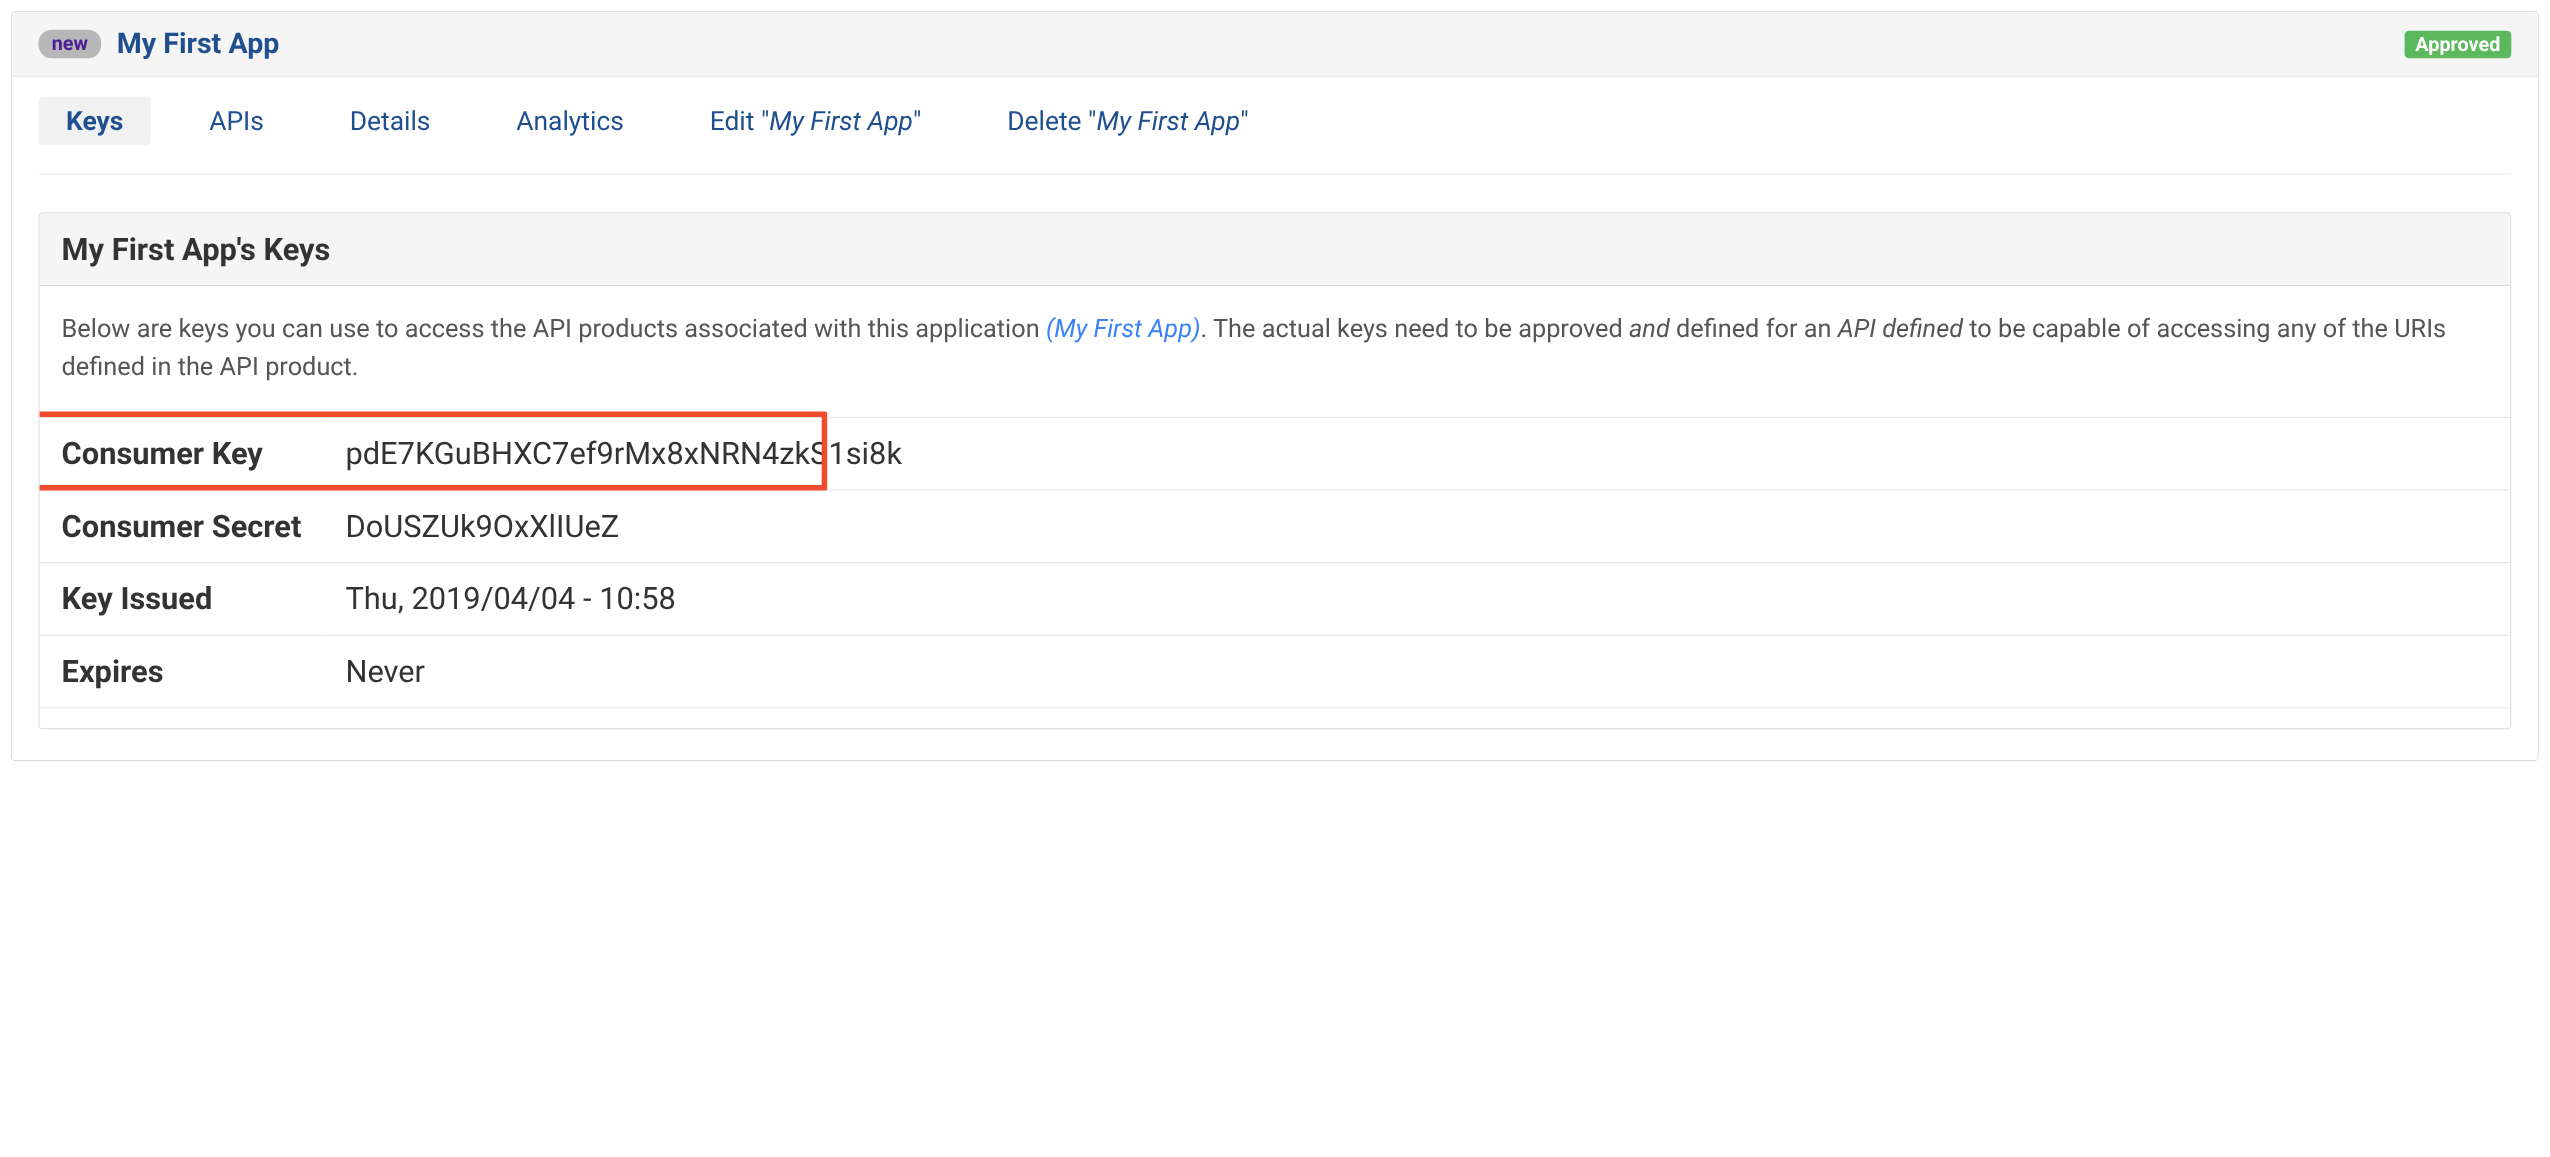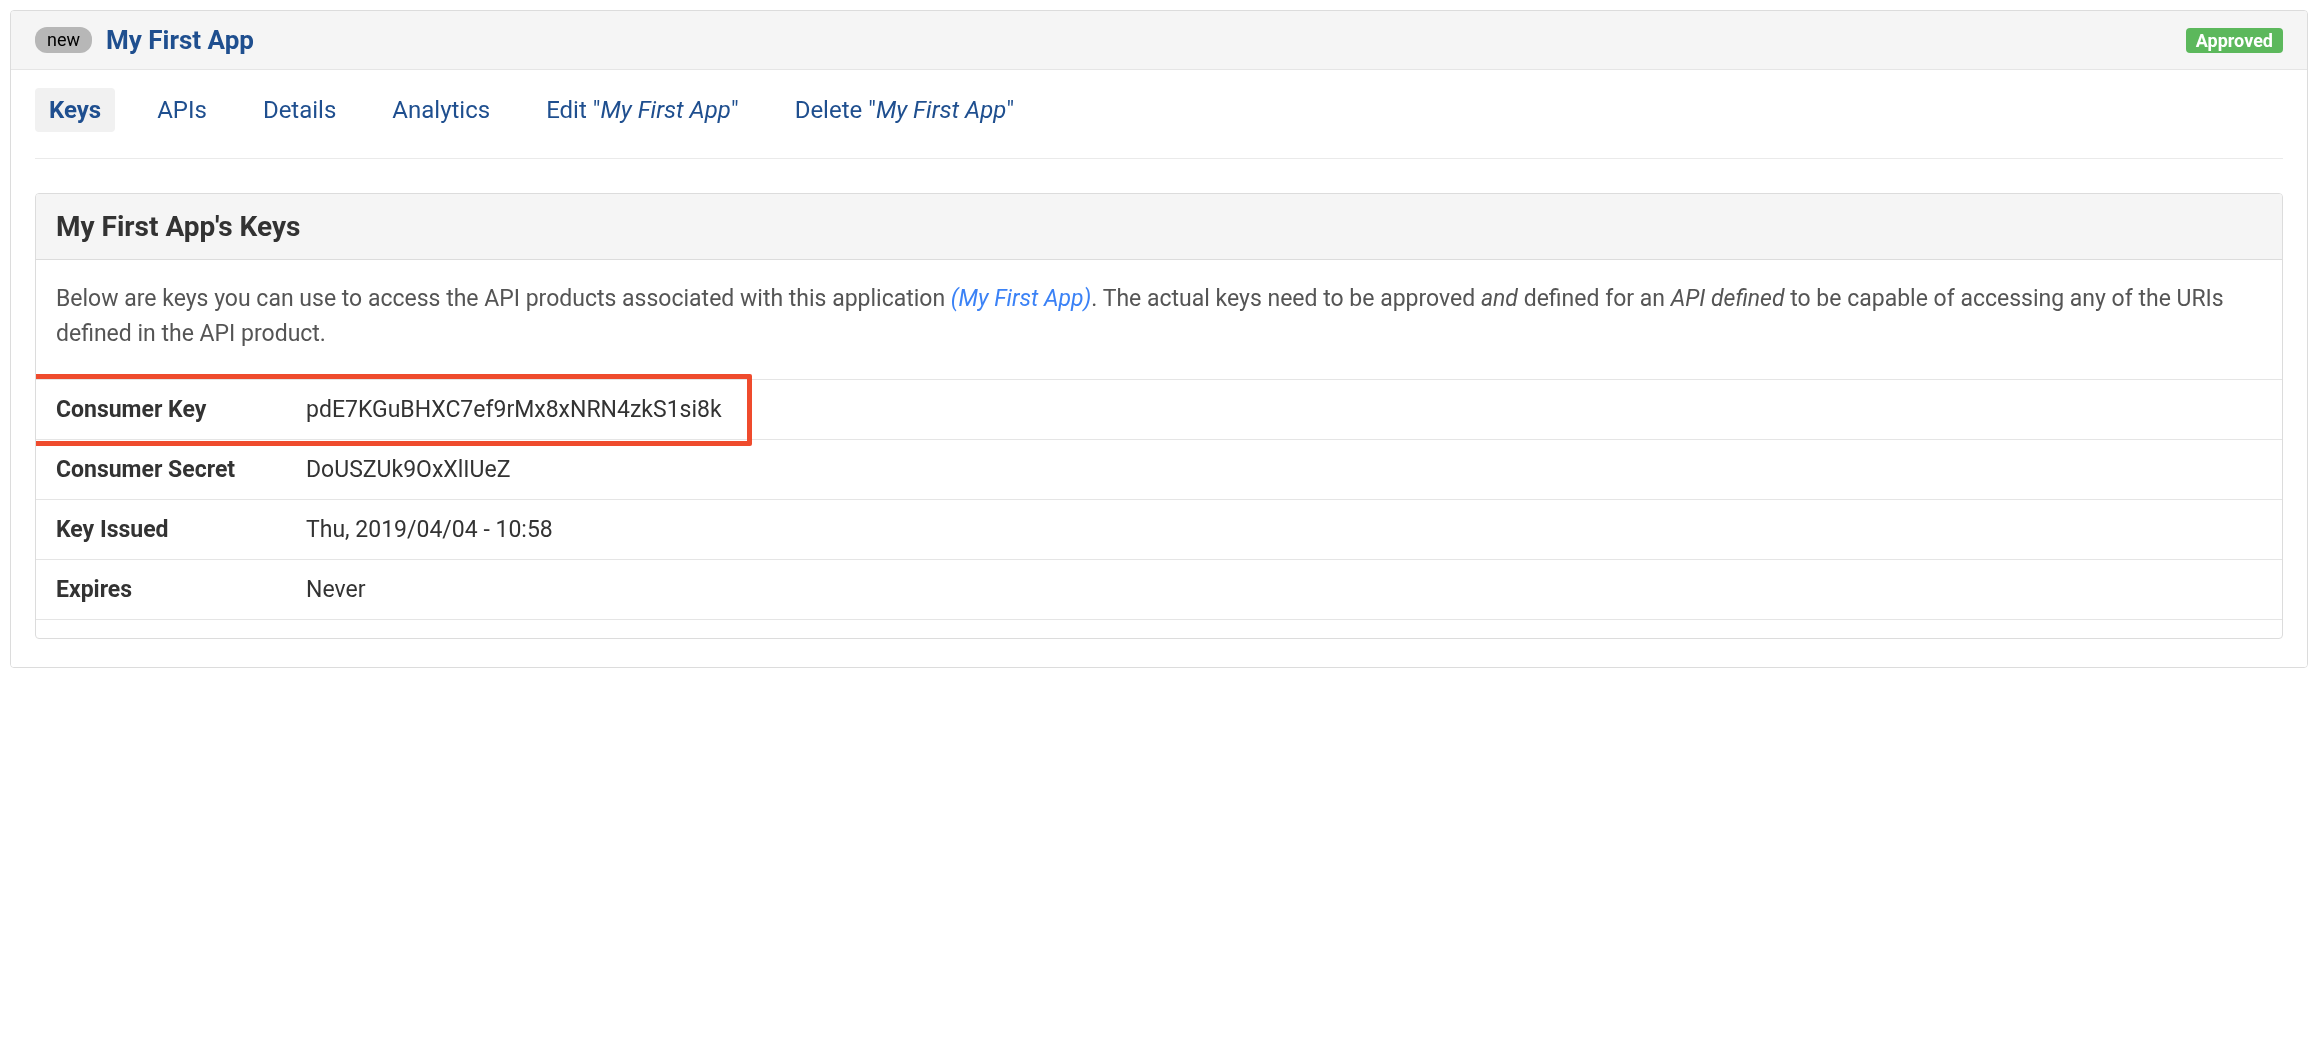--- a/index.html
+++ b/index.html
@@ -25,25 +25,25 @@
     border-bottom: 1px solid #e5e5e5;
   }
   .header-left {
     display: flex;
     align-items: center;
     gap: 14px;
   }
   .badge-new {
     display: inline-block;
     background: #b7b7b7;
-    color: #000000;
+    color: #4c1d95;
     font-size: 18px;
     padding: 2px 12px 3px;
     border-radius: 12px;
-    font-weight: 400;
+    font-weight: 700;
   }
   .app-title {
     color: #1f4f8f;
     font-size: 26px;
     font-weight: 700;
   }
   .badge-approved {
     display: inline-block;
     background: #5cb85c;
     color: #ffffff;
@@ -60,21 +60,21 @@
     display: flex;
     gap: 28px;
     align-items: center;
     padding-bottom: 26px;
     border-bottom: 1px solid #eaeaea;
     flex-wrap: wrap;
   }
   .tab {
     color: #1f4f8f;
     font-size: 24px;
-    padding: 8px 14px;
+    padding: 8px 25px;
     border-radius: 4px;
     cursor: pointer;
     white-space: nowrap;
   }
   .tab.active {
     background: #f1f1f1;
     font-weight: 700;
   }
   .tab .ital { font-style: italic; }
   .keys-panel {
@@ -100,21 +100,21 @@
   .keys-intro .paren-ital { font-style: italic; color: #3b82f6; }
   .keys-intro .ital { font-style: italic; }
   .keys-table {
     width: 100%;
     border-collapse: collapse;
   }
   .keys-table td {
     padding: 16px 20px;
     border-top: 1px solid #e5e5e5;
     border-bottom: 1px solid #e5e5e5;
-    font-size: 23px;
+    font-size: 28px;
     color: #333;
     vertical-align: middle;
   }
   .keys-table td.label {
     font-weight: 700;
     width: 250px;
     white-space: nowrap;
   }
   
   .keys-table-wrap {

